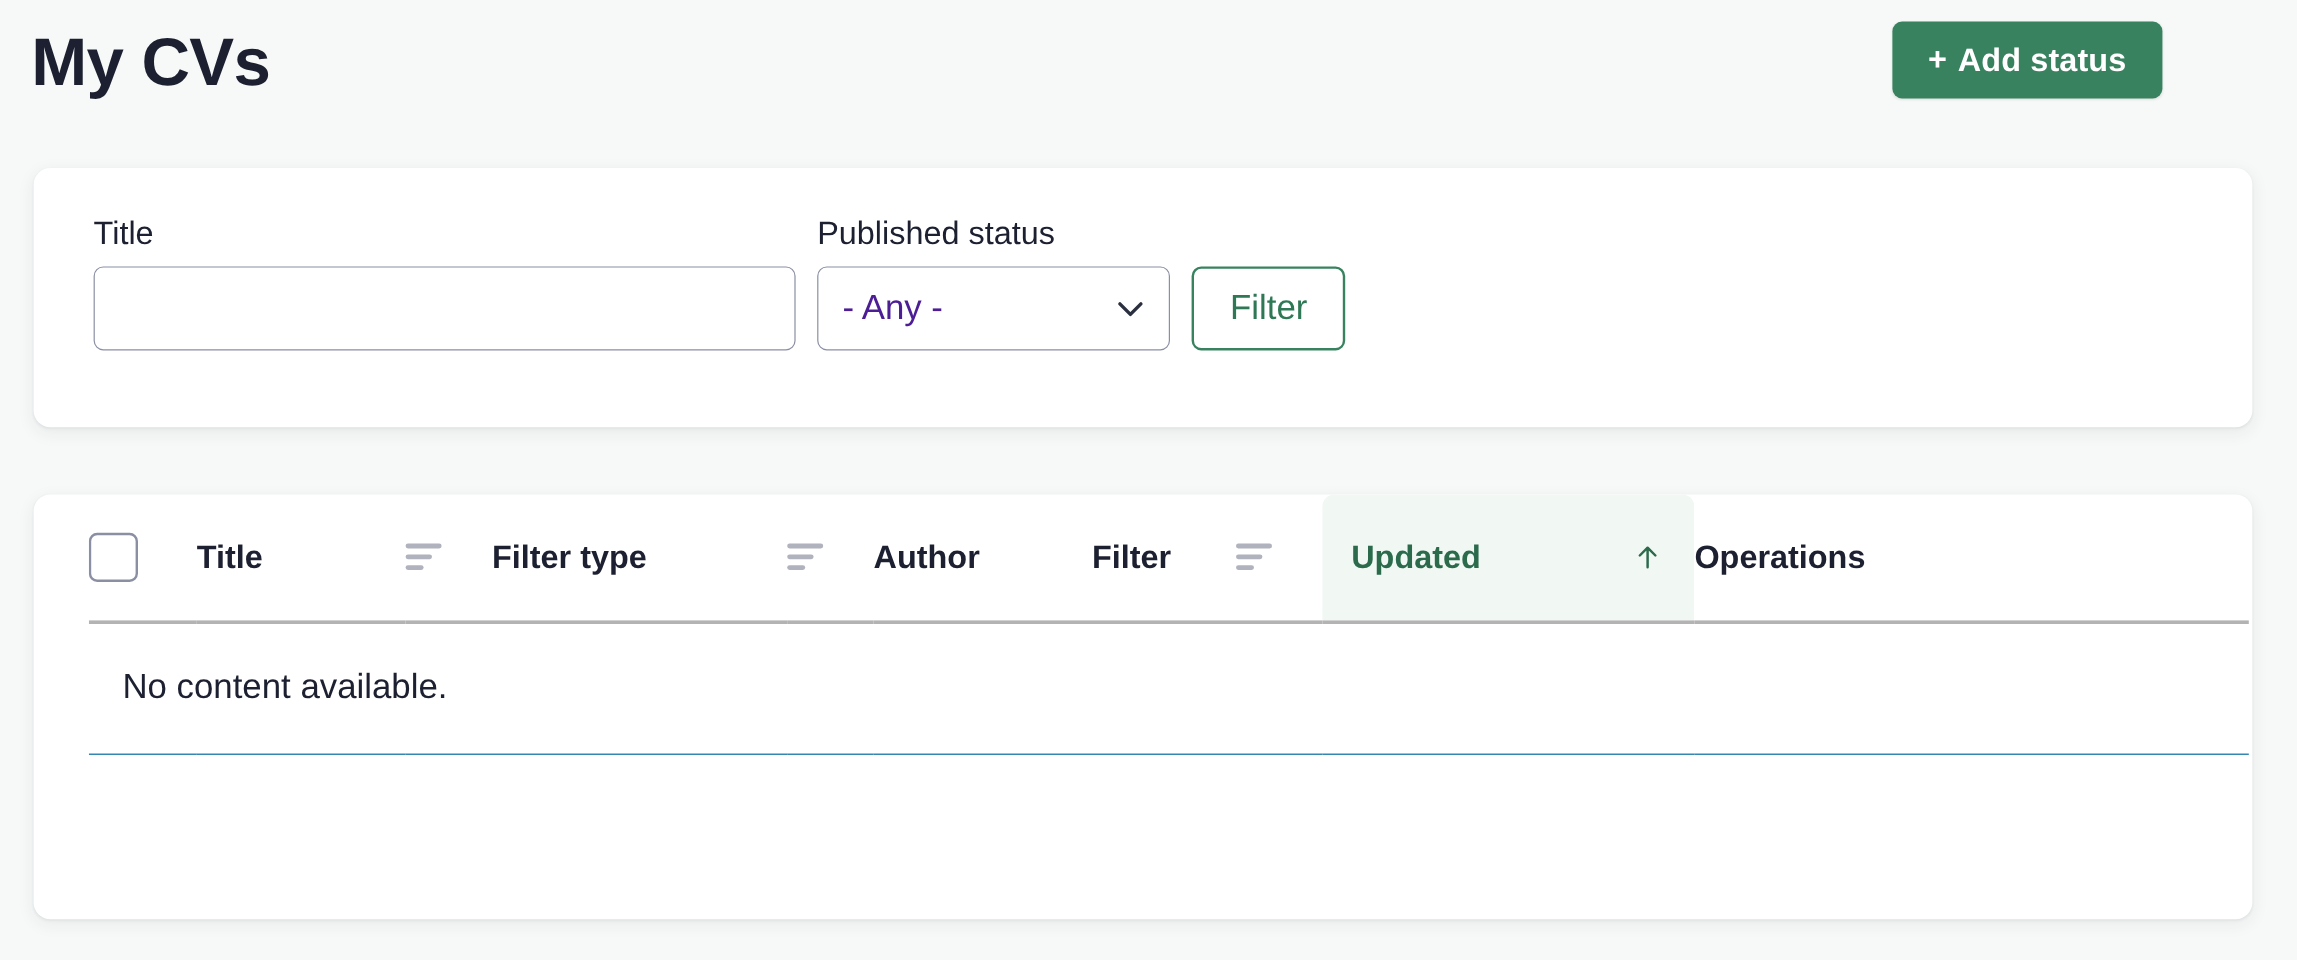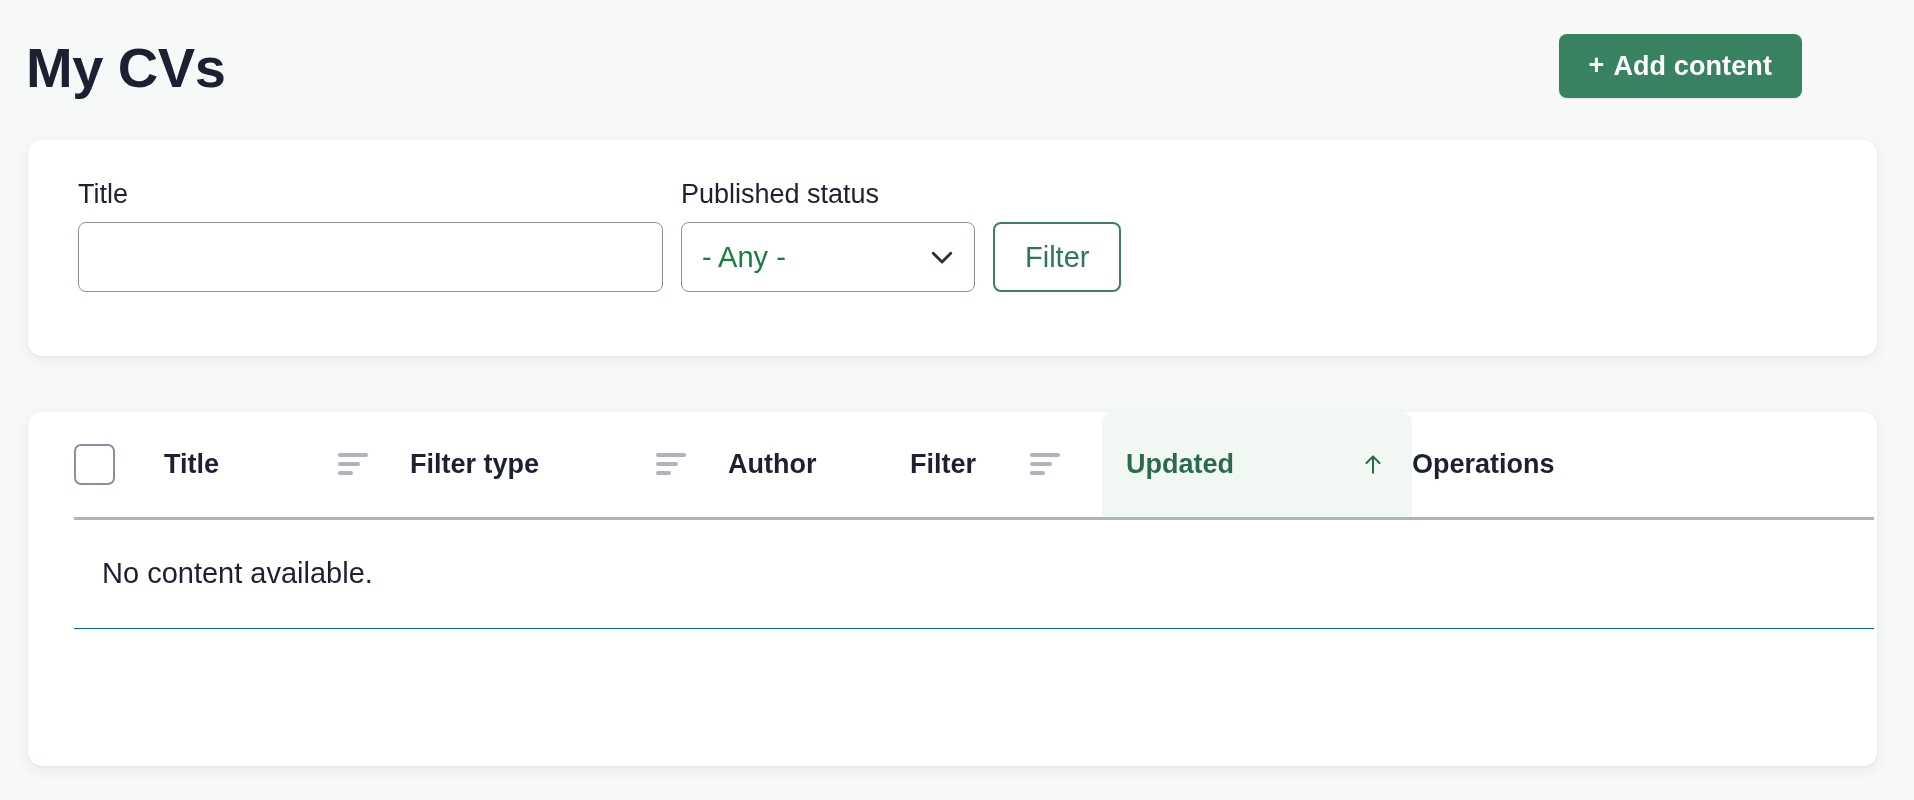--- a/index.html
+++ b/index.html
@@ -20,21 +20,21 @@
   .page {
     position: relative;
     width: 1914px;
     height: 800px;
   }
 
   
   .page-header {
     position: absolute;
     left: 0;
-    top: 16px;
+    top: 0;
     width: 1840px;
     height: 120px;
     text-decoration: underline;
   }
 
   .page-title {
     position: absolute;
     left: 26px;
     top: 20px;
     font-size: 56px;
@@ -135,21 +135,21 @@
   .select-box {
     width: 294px;
     height: 70px;
     border: 1.6px solid #8a8fa3;
     border-radius: 8px;
     background: #ffffff;
     display: flex;
     align-items: center;
     padding: 0 20px;
     font-size: 29px;
-    color: #15803d;
+    color: #4c1d95;
     cursor: pointer;
     white-space: nowrap;
   }
   .chevron-down-icon {
     position: absolute;
     right: 18px;
     top: 50%;
     transform: translateY(-50%);
     width: 30px;
     height: 30px;
@@ -294,21 +294,21 @@
 </head>
 <body>
 
 <div class="page">
 
   <div class="page-header">
     <h1 class="page-title">My CVs</h1>
 
     <button class="add-content-button">
       <span class="plus-glyph">+</span>
-      <span>Add content</span>
+      <span>Add status</span>
     </button>
   </div>
 
   <div class="card filter-card">
     <div class="filter-inner">
 
       <div class="field-group">
         <label class="field-label">Title</label>
         <input class="text-input" type="text" value="" placeholder="" style="">
       </div>

